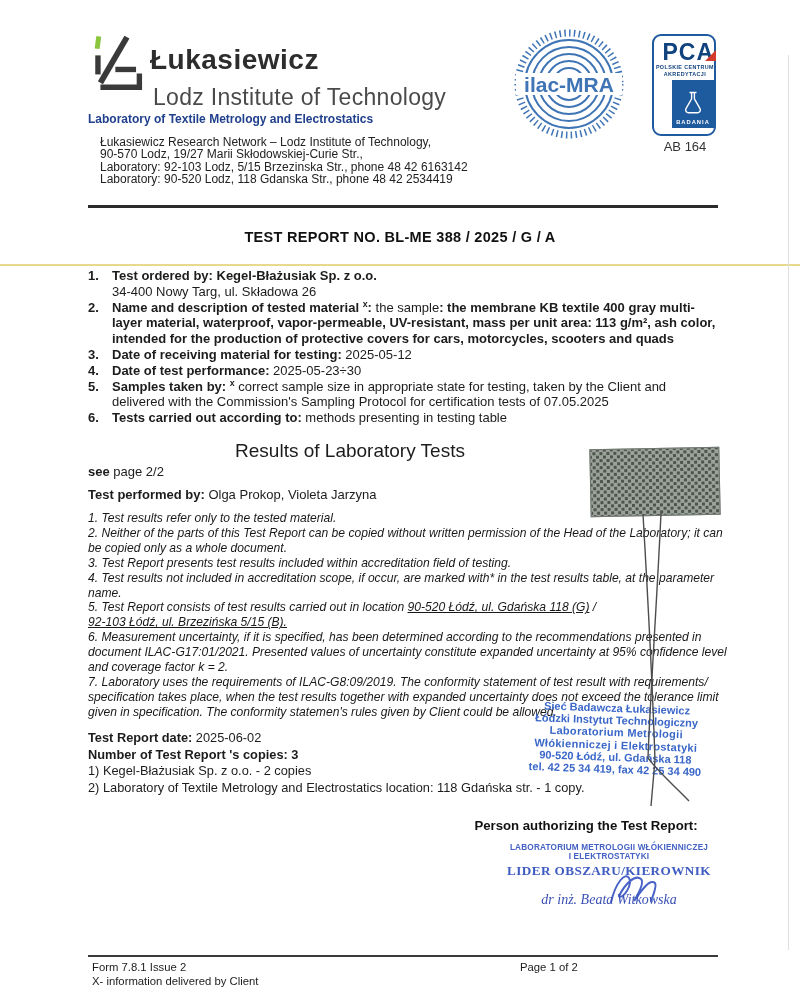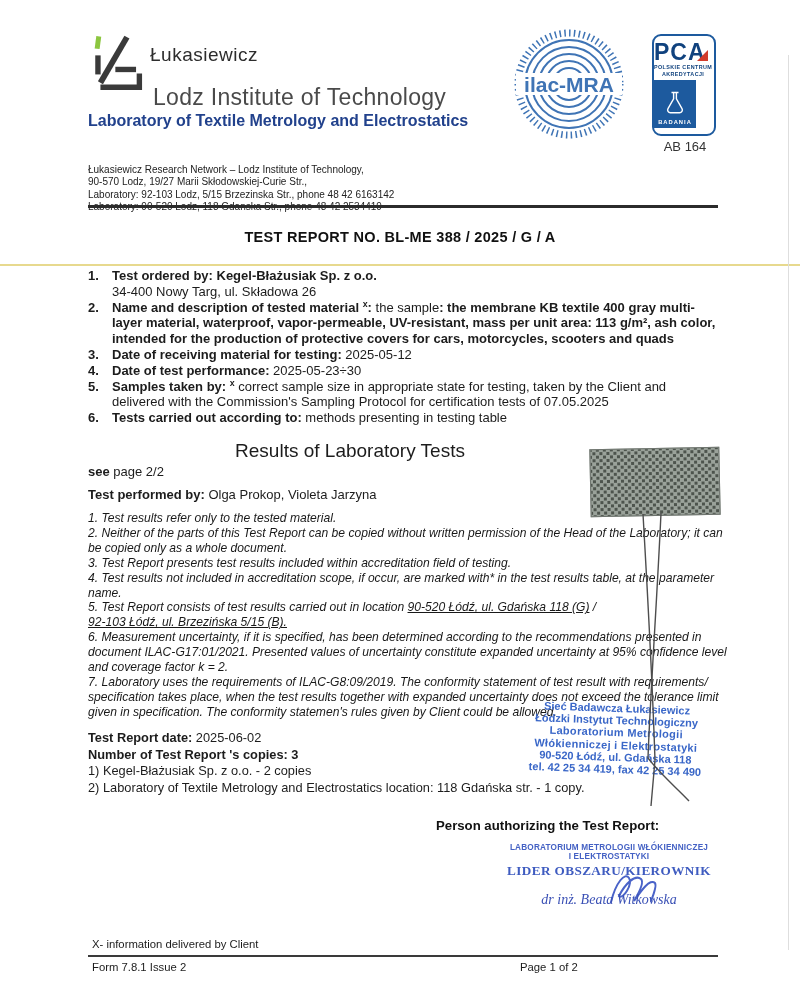--- a/index.html
+++ b/index.html
@@ -5,30 +5,30 @@
   html,body{margin:0;padding:0;background:#e9e9e9;}
   .page{position:relative;width:800px;height:1000px;background:#ffffff;overflow:hidden;
         font-family:"Liberation Sans",sans-serif;color:#1c1c1c;}
   .abs{position:absolute;}
   .b{font-weight:bold;}
   .i{font-style:italic;}
   .u{text-decoration:underline;}
   sup{font-size:68%;vertical-align:super;line-height:0;}
 
   
-  .brand{left:150px;top:44px;font-size:19px;font-weight:normal;color:#2d2d2d;letter-spacing:.5px;}
+  .brand{left:150px;top:44px;font-size:28px;font-weight:bold;color:#2d2d2d;letter-spacing:.5px;}
   .brand-sub{left:153px;top:84px;font-size:23px;color:#4a4a4a;letter-spacing:.3px;}
-  .lab-title{left:88px;top:112px;font-size:16px;font-weight:bold;color:#21418c;}
-  .addr{left:88px;top:136px;font-size:10px;line-height:12.4px;color:#222;margin-top:28px;}
+  .lab-title{left:88px;top:112px;font-size:12px;font-weight:bold;color:#21418c;}
+  .addr{left:100px;top:136px;font-size:12px;line-height:12.4px;color:#222;}
   .hr1{left:88px;top:205px;width:630px;height:2.5px;background:#2b2b2b;}
 
   
   .ilac{left:513px;top:28px;}
   .pca-box{left:652px;top:34px;width:64px;height:102px;border:2px solid #1d5a9e;border-radius:9px;
-           background:#fff;display:flex;flex-direction:column;align-items:flex-start;box-sizing:border-box;padding-top:4px;}
+           background:#fff;display:flex;flex-direction:column;align-items:flex-end;box-sizing:border-box;padding-top:4px;}
   .pca-acronym{position:relative;font-size:23px;font-weight:bold;color:#10427e;letter-spacing:1px;line-height:24px;}
   .pca-red{position:absolute;right:-2px;bottom:3px;width:0;height:0;border-left:11px solid transparent;border-bottom:11px solid #d23b2c;}
   .pca-small{font-size:5.4px;font-weight:bold;color:#10427e;letter-spacing:.4px;text-align:center;line-height:6.6px;}
   .pca-badge{margin-top:3px;width:42px;height:48px;background:#1d5a9e;display:flex;flex-direction:column;
              align-items:center;justify-content:flex-end;padding-bottom:3px;box-sizing:border-box;}
   .pca-badge svg{margin-bottom:2px;}
   .pca-badge-label{font-size:5.8px;font-weight:bold;color:#fff;letter-spacing:1px;}
   .ab164{left:652px;top:139px;width:66px;text-align:center;font-size:13px;color:#333;}
 
   
@@ -59,35 +59,35 @@
 
   
   .meta{left:88px;top:730px;width:560px;font-size:12.8px;line-height:16.6px;}
   .meta p{margin:0;}
 
   
   .stamp1{left:518px;top:702px;width:196px;text-align:center;font-size:11px;line-height:12.2px;
           color:#3a67c8;font-weight:600;transform:rotate(2deg);}
   .stamp1 .line.b{font-weight:800;letter-spacing:.3px;}
 
-  .auth{left:436px;top:818px;width:300px;text-align:left;font-size:13.2px;font-weight:bold;color:#111;}
+  .auth{left:436px;top:818px;width:300px;text-align:center;font-size:13.2px;font-weight:bold;color:#111;}
 
   
   .stamp2-small{left:505px;top:843px;width:208px;text-align:center;font-size:8.2px;line-height:9.4px;
                 color:#4461c4;font-weight:bold;letter-spacing:.2px;}
   .stamp2-role{left:505px;top:863px;width:208px;text-align:center;font-size:13.2px;color:#3f5cc0;
                font-family:"Liberation Serif",serif;font-weight:bold;letter-spacing:.4px;}
   .sig-svg{left:607px;top:870px;}
   .sig-name{left:500px;top:892px;width:218px;text-align:center;font-size:14px;font-style:italic;
             color:#3a50b5;font-family:"Liberation Serif",serif;}
 
   
   .hr2{left:88px;top:955px;width:630px;height:1.5px;background:#3a3a3a;}
   .foot-form{left:92px;top:961px;font-size:11.3px;}
-  .foot-x{left:92px;top:938px;font-size:11.3px;}
+  .foot-x{left:92px;top:975px;font-size:11.3px;}
   .foot-page{left:520px;top:961px;font-size:11.3px;}
 
   .scan-line{left:788px;top:55px;width:1px;height:895px;background:#dedede;}
   .threads{left:0;top:0;pointer-events:none;}
   .line{display:block;}
 </style>
 </head>
 <body>
 
 <div class="page">

